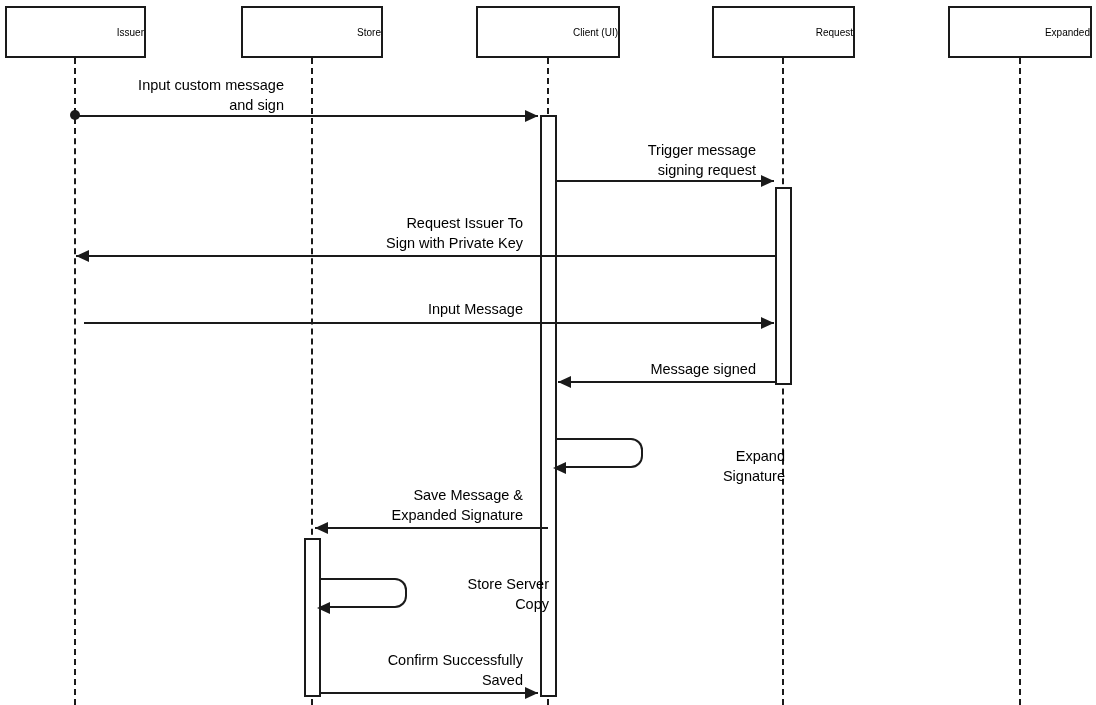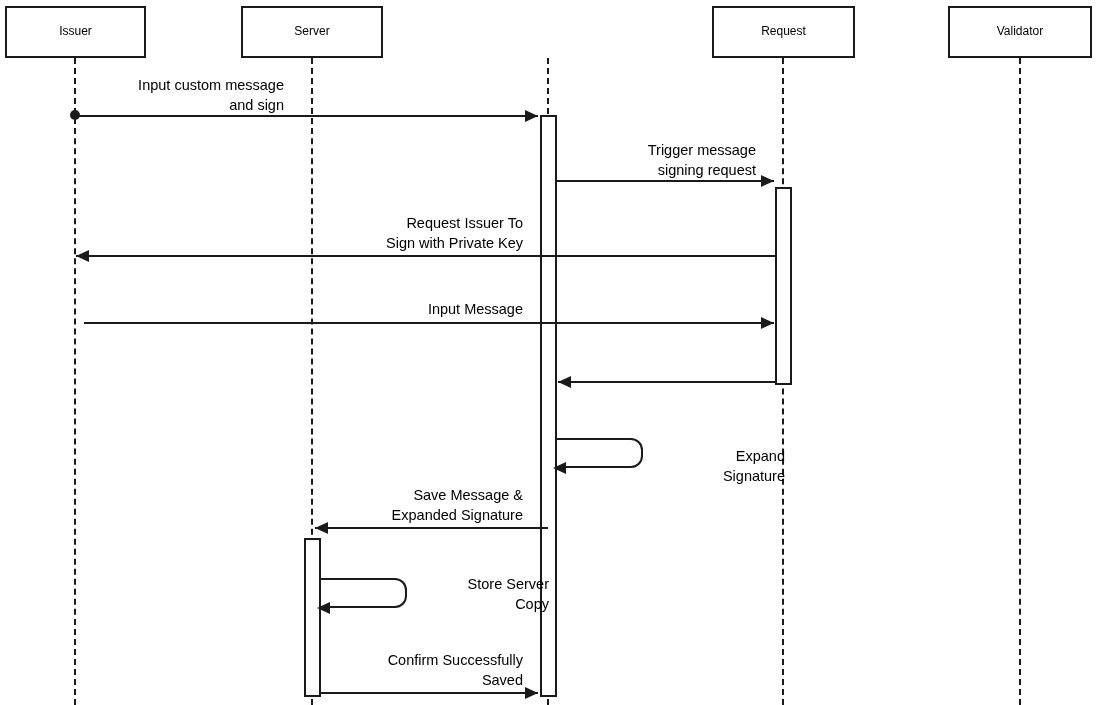--- a/index.html
+++ b/index.html
@@ -18,22 +18,22 @@
     background: #ffffff;
     overflow: hidden;
   }
   .participant-box {
     position: absolute;
     box-sizing: border-box;
     border: 2px solid #1a1a1a;
     background: #ffffff;
     display: flex;
     align-items: center;
-    justify-content: center;
-    font-size: 12px;
+    justify-content: flex-end;
+    font-size: 10px;
     line-height: 1.1;
     color: #000000;
   }
   .lifeline {
     position: absolute;
     width: 0;
     border-left: 2px dashed #1a1a1a;
   }
   .activation {
     position: absolute;
@@ -91,27 +91,30 @@
 <div id="canvas" style="width: 1096px; height: 705px;">
     <div class="lifeline" style="left: 74px; top: 58px; height: 647px;"></div>
     <div class="lifeline" style="left: 311px; top: 58px; height: 647px;"></div>
     <div class="lifeline" style="left: 547px; top: 58px; height: 647px;"></div>
     <div class="lifeline" style="left: 782px; top: 58px; height: 647px;"></div>
     <div class="lifeline" style="left: 1019px; top: 58px; height: 647px;"></div>
     <div class="participant-box" style="left: 5px; top: 6px; width: 141px; height: 52px;">
       <span>Issuer</span>
     </div>
     <div class="participant-box" style="left: 241px; top: 6px; width: 142px; height: 52px;">
-      <span>Server</span>
+      <span>Store</span>
+    </div>
+    <div class="participant-box" style="left: 476px; top: 6px; width: 144px; height: 52px;">
+      <span>Client (UI)</span>
     </div>
     <div class="participant-box" style="left: 712px; top: 6px; width: 143px; height: 52px;">
       <span>Request</span>
     </div>
     <div class="participant-box" style="left: 948px; top: 6px; width: 144px; height: 52px;">
-      <span>Validator</span>
+      <span>Expanded</span>
     </div>
     <div class="activation" style="left: 540px; top: 115px; width: 17px; height: 582px;"></div>
     <div class="activation" style="left: 775px; top: 187px; width: 17px; height: 198px;"></div>
     <div class="activation" style="left: 304px; top: 538px; width: 17px; height: 159px;"></div>
     <div class="msg-line" style="left: 75px; top: 115px; width: 463px;"></div>
     <div class="arrowhead arrow-right" style="top: 110px; left: 525px;"></div>
     <div class="start-dot" style="left: 70px; top: 110px;"></div>
     <div class="msg-label" style="left: 104px; top: 75px; width: 180px;">Input custom message
 and sign</div>
     <div class="msg-line" style="left: 557px; top: 180px; width: 217px;"></div>
@@ -120,20 +123,21 @@
 signing request</div>
     <div class="msg-line" style="left: 76px; top: 255px; width: 699px;"></div>
     <div class="arrowhead arrow-left" style="top: 250px; left: 76px;"></div>
     <div class="msg-label" style="left: 338px; top: 213px; width: 185px;">Request Issuer To
 Sign with Private Key</div>
     <div class="msg-line" style="left: 84px; top: 322px; width: 690px;"></div>
     <div class="arrowhead arrow-right" style="top: 317px; left: 761px;"></div>
     <div class="msg-label" style="left: 338px; top: 299px; width: 185px;">Input Message</div>
     <div class="msg-line" style="left: 558px; top: 381px; width: 217px;"></div>
     <div class="arrowhead arrow-left" style="top: 376px; left: 558px;"></div>
+    <div class="msg-label" style="left: 576px; top: 359px; width: 180px;">Message signed</div>
     <div class="msg-line" style="left: 315px; top: 527px; width: 233px;"></div>
     <div class="arrowhead arrow-left" style="top: 522px; left: 315px;"></div>
     <div class="msg-label" style="left: 338px; top: 485px; width: 185px;">Save Message &amp;
 Expanded Signature</div>
     <div class="msg-line" style="left: 321px; top: 692px; width: 217px;"></div>
     <div class="arrowhead arrow-right" style="top: 687px; left: 525px;"></div>
     <div class="msg-label" style="left: 338px; top: 650px; width: 185px;">Confirm Successfully
 Saved</div>
     <div class="selfloop" style="left: 557px; top: 438px; width: 86px; height: 30px;"></div>
     <div class="arrowhead arrow-left" style="left: 553px; top: 462px;"></div>

